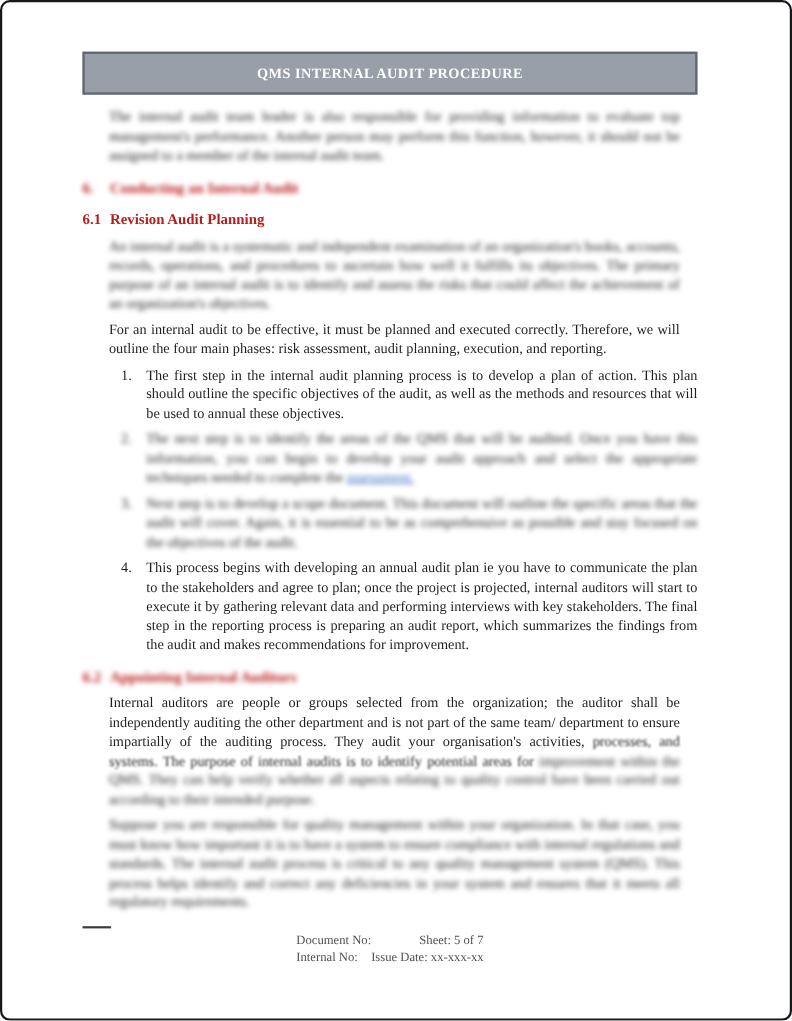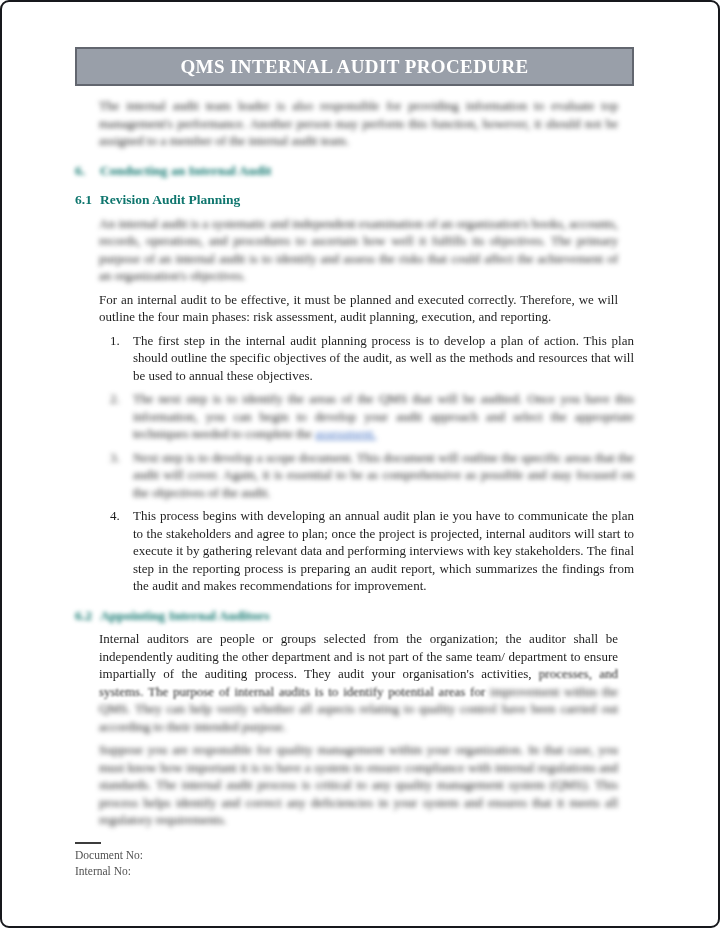--- a/index.html
+++ b/index.html
@@ -25,39 +25,39 @@
     box-sizing: border-box;
     background: #999fa9;
     border: 2px solid #62666f;
     display: flex;
     align-items: center;
     justify-content: center;
   }
   .banner-title {
     color: #ffffff;
     font-weight: bold;
-    font-size: 19px;
+    font-size: 13px;
     letter-spacing: 0.4px;
     white-space: nowrap;
   }
   .doc {
     margin: 0 86px 0 75px;
     font-size: 13px;
     line-height: 17.5px;
     color: #1f1f1f;
   }
   .para { margin: 6px 16px 0 0; text-align: justify; }
   .indent { margin-left: 24px; }
   .intro { margin-top: 11px; }
   .heading {
     display: flex;
     margin-top: 12px;
     font-weight: bold;
     font-size: 13.5px;
-    color: #0f766e;
+    color: #b91c1c;
   }
   .h-num { flex: 0 0 25px; }
   .h-title { flex: 1; }
   .li {
     display: flex;
     margin: 6px 0 0 35px;
   }
   .li-num { flex: 0 0 13px; margin-right: 10px; }
   .li-body { flex: 1; margin: 0; text-align: justify; }
   .blur   { filter: blur(2.6px); }
@@ -85,21 +85,21 @@
     line-height: 16px;
   }
   .footer-sep {
     width: 26px;
     height: 2px;
     background: #3c3c3c;
     margin-bottom: 3px;
   }
   .footer-cols {
     display: flex;
-    justify-content: flex-start;
+    justify-content: center;
   }
   .f-right { text-align: right; }
 </style>
 </head>
 <body>
 
 <div class="page">
 
   <div class="banner">
     <span class="banner-title">QMS INTERNAL AUDIT PROCEDURE</span>
@@ -154,17 +154,21 @@
 
   </div>
 
   <div class="footer">
     <div class="footer-sep"></div>
     <div class="footer-cols">
       <div class="f-left">
         <div>Document No:</div>
         <div>Internal No:</div>
       </div>
+      <div class="f-right">
+        <div>Sheet: 5 of 7</div>
+        <div>Issue Date: xx-xxx-xx</div>
+      </div>
     </div>
   </div>
 
   <div class="frame"></div>
 </div>
 
 </body></html>

